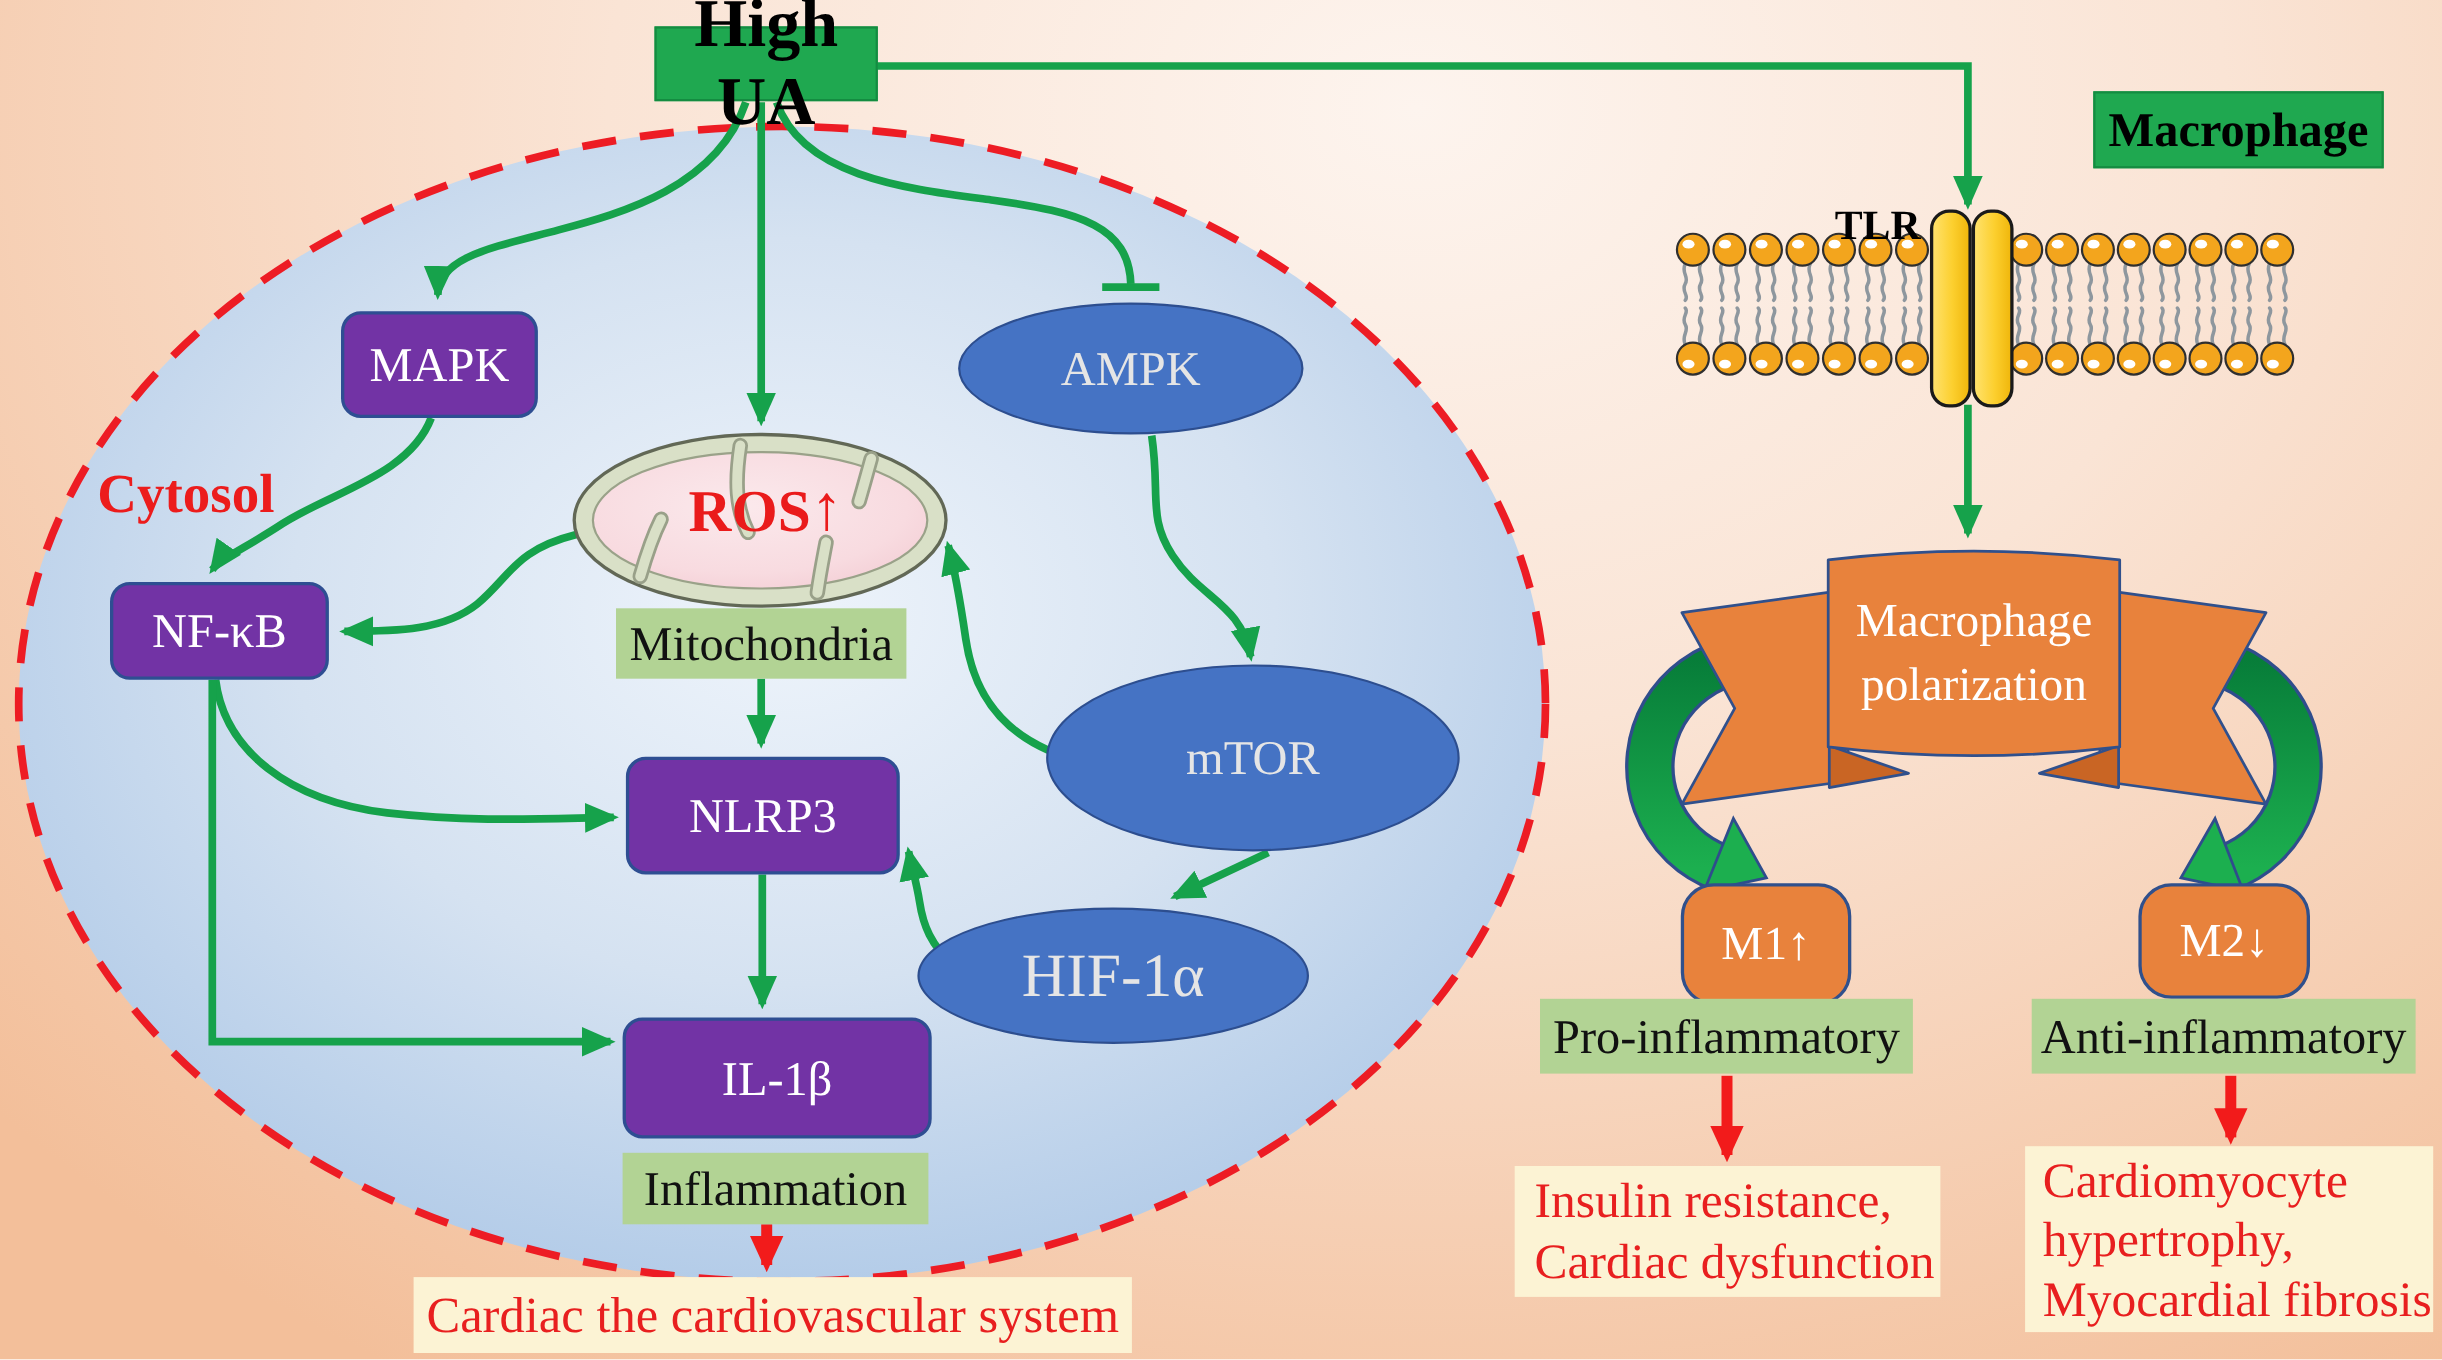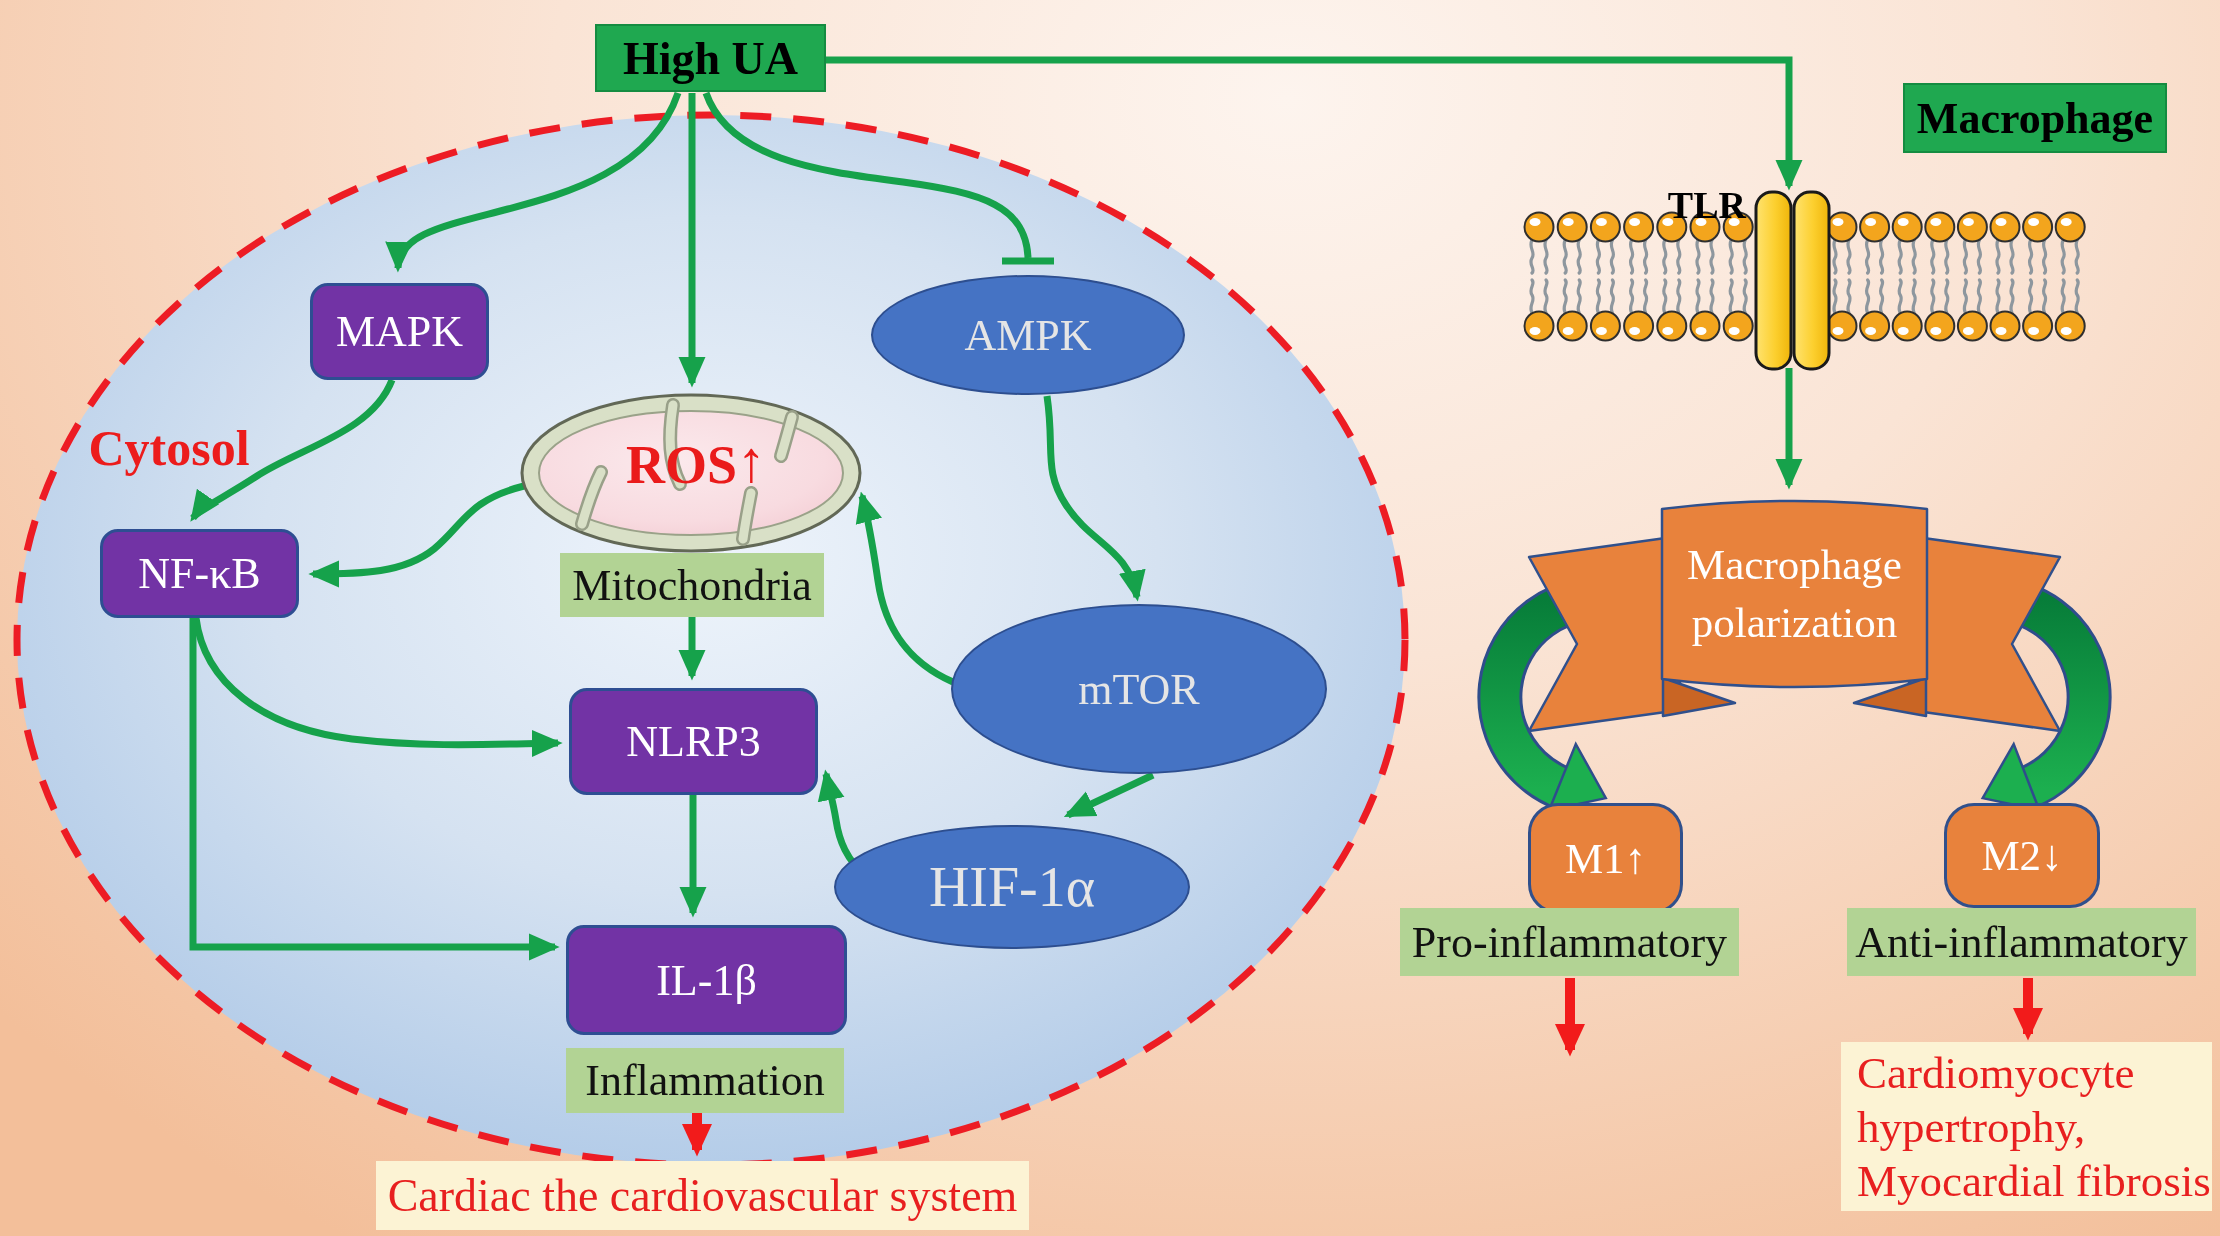--- a/index.html
+++ b/index.html
@@ -235,21 +235,21 @@
 
     <g stroke="#30508C" stroke-width="2.5" stroke-linejoin="round">
       <path d="M 1680,536 L 1529,557 L 1577,644 L 1529,731 L 1680,710 Z" fill="#E8823C"></path>
       <path d="M 1909,536 L 2060,557 L 2012,644 L 2060,731 L 1909,710 Z" fill="#E8823C"></path>
       <path d="M 1663,678 L 1735,703 L 1663,716 Z" fill="#C96524"></path>
       <path d="M 1926,678 L 1854,703 L 1926,716 Z" fill="#C96524"></path>
       <path d="M 1662,509 Q 1794,493 1927,509 L 1927,679 Q 1794,695 1662,679 Z" fill="#E8823C"></path>
     </g>
   </svg>
 
-  <div class="node gbox" style="left:595px;top:24px;width:231px;height:68px;font-size:46px;">
+  <div class="node gbox" style="left:595px;top:24px;width:203px;height:68px;font-size:62px;">
       <span>High UA</span>
     </div>
 
   <div class="node pbox" style="left:310px;top:283px;width:179px;height:97px;font-size:44px;">
       <span>MAPK</span>
     </div>
 
   <div class="node" style="left:59px;top:420px;width:220px;height:56px;font-size:50px;font-weight:bold;color:#EC1C1C;">
       <span>Cytosol</span>
     </div>
@@ -317,19 +317,23 @@
     </div>
 
   <div class="node glabel" style="left:1400px;top:908px;width:339px;height:68px;font-size:44px;">
       <span>Pro-inflammatory</span>
     </div>
 
   <div class="node glabel" style="left:1847px;top:908px;width:349px;height:68px;font-size:44px;">
       <span>Anti-inflammatory</span>
     </div>
 
+  <div class="node cream" style="left:1377px;top:1060px;width:387px;height:119px;font-size:45px;flex-direction:column;align-items:flex-start;padding-left:18px;line-height:1.24;">
+    <span>Insulin resistance,</span>
+    <span>Cardiac dysfunction</span>
+  </div>
 
   <div class="node cream" style="left:1841px;top:1042px;width:371px;height:169px;font-size:45px;flex-direction:column;align-items:flex-start;padding-left:16px;line-height:1.2;">
     <span>Cardiomyocyte</span>
     <span>hypertrophy,</span>
     <span>Myocardial fibrosis</span>
   </div>
 </div>
 
 </body></html>

